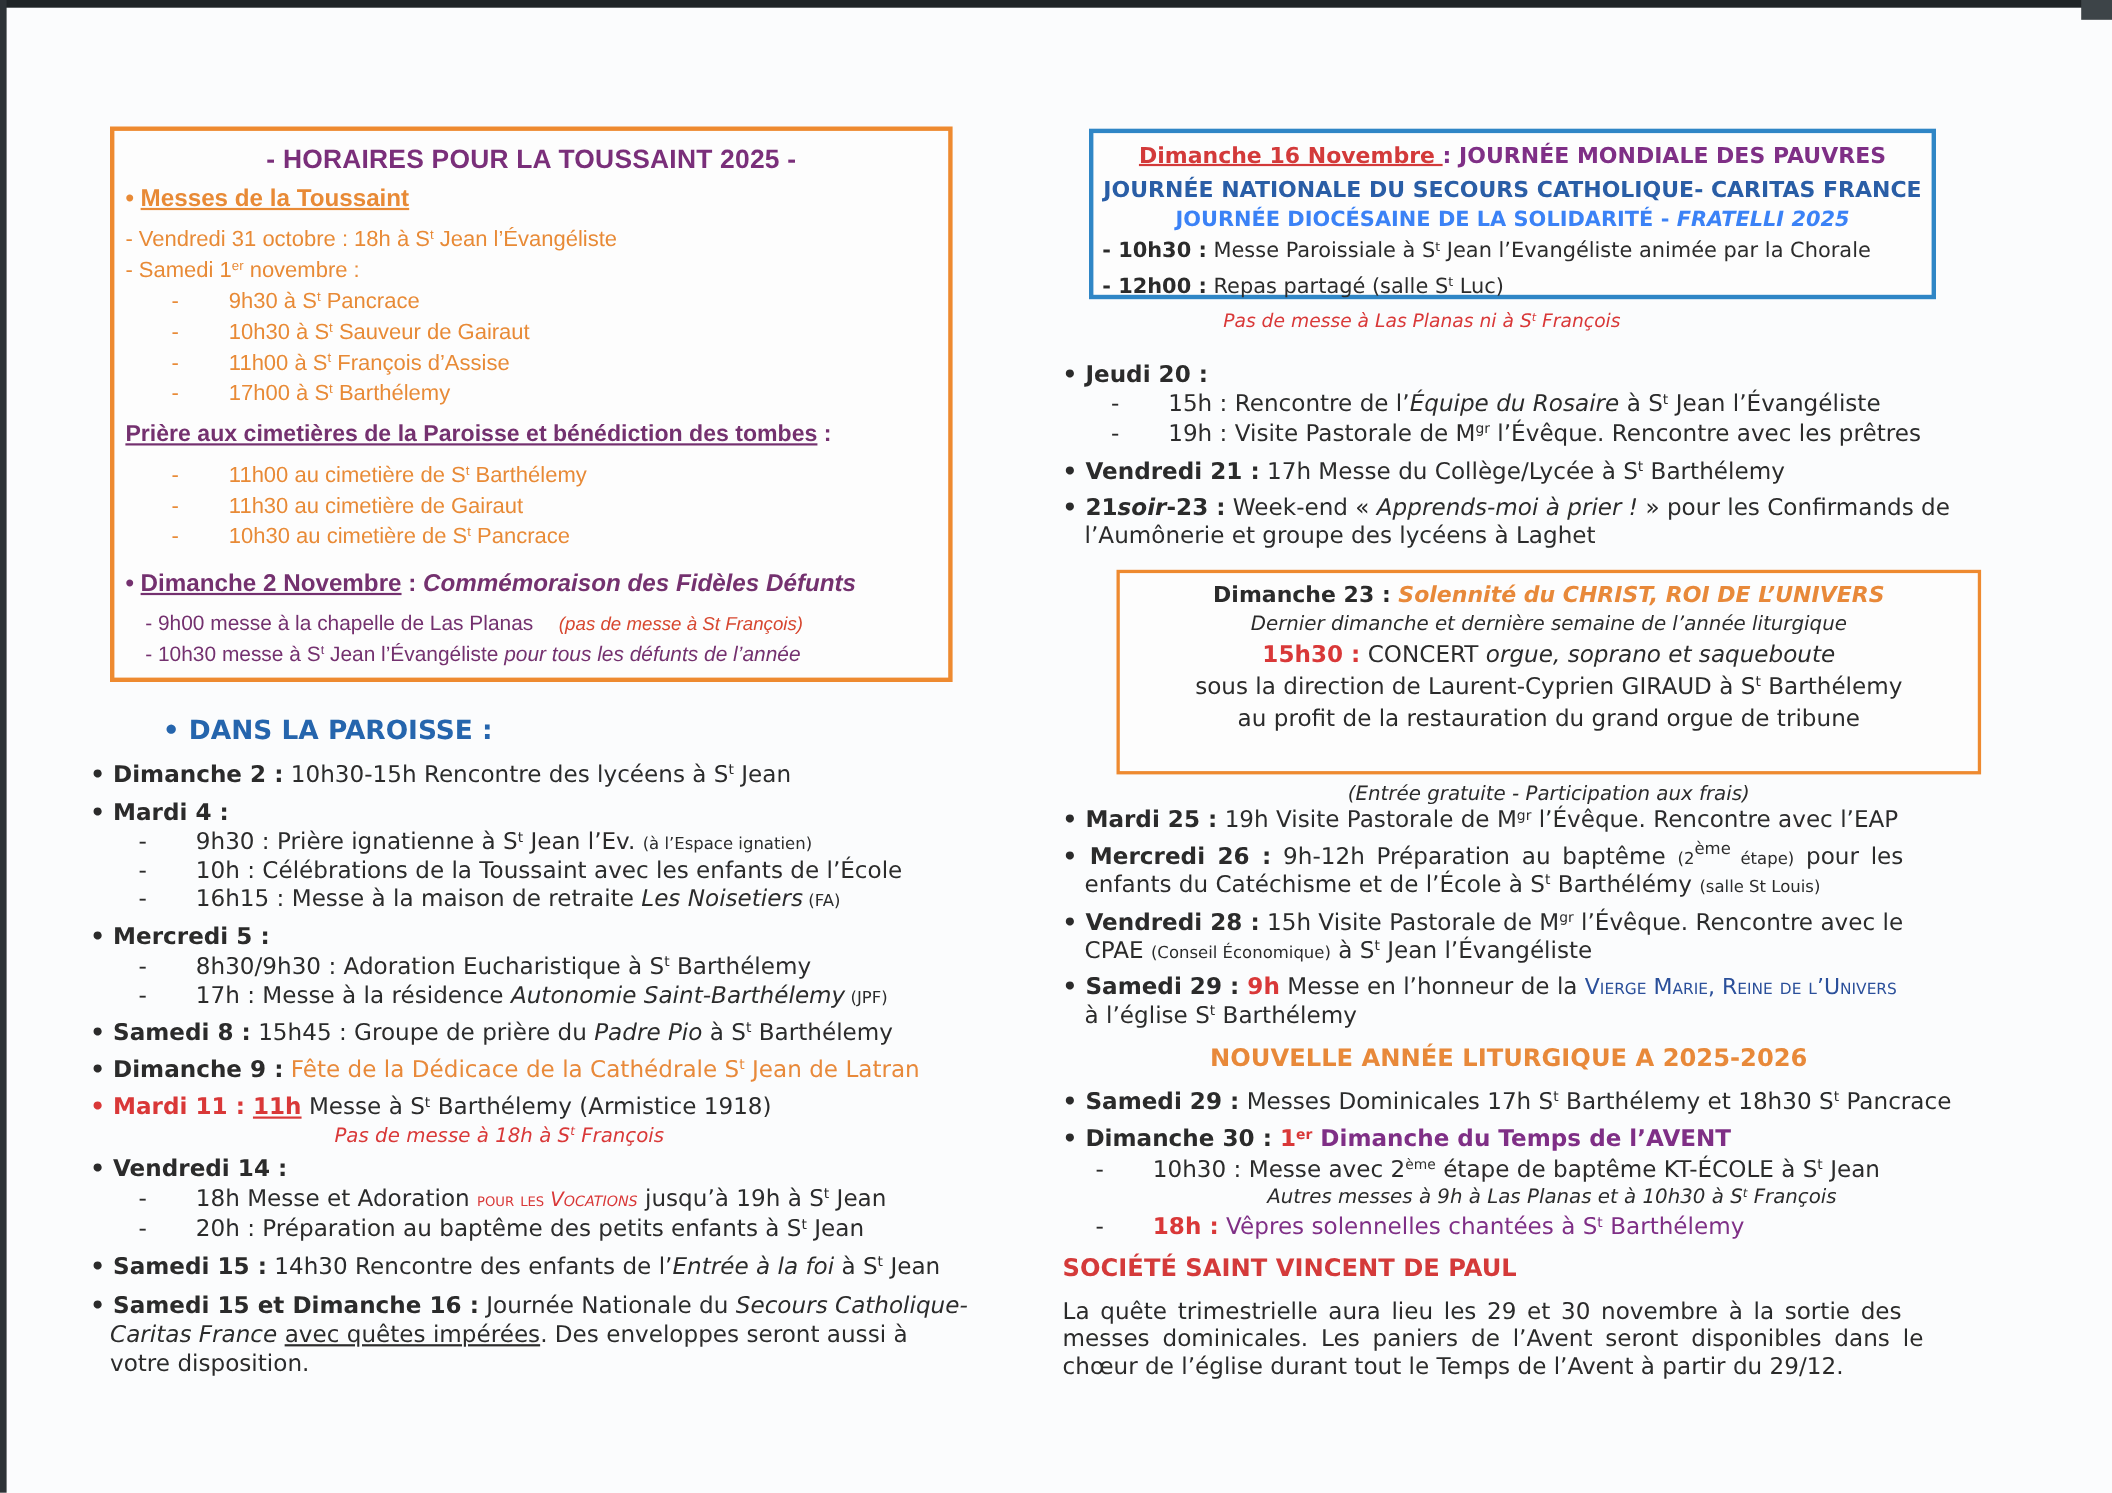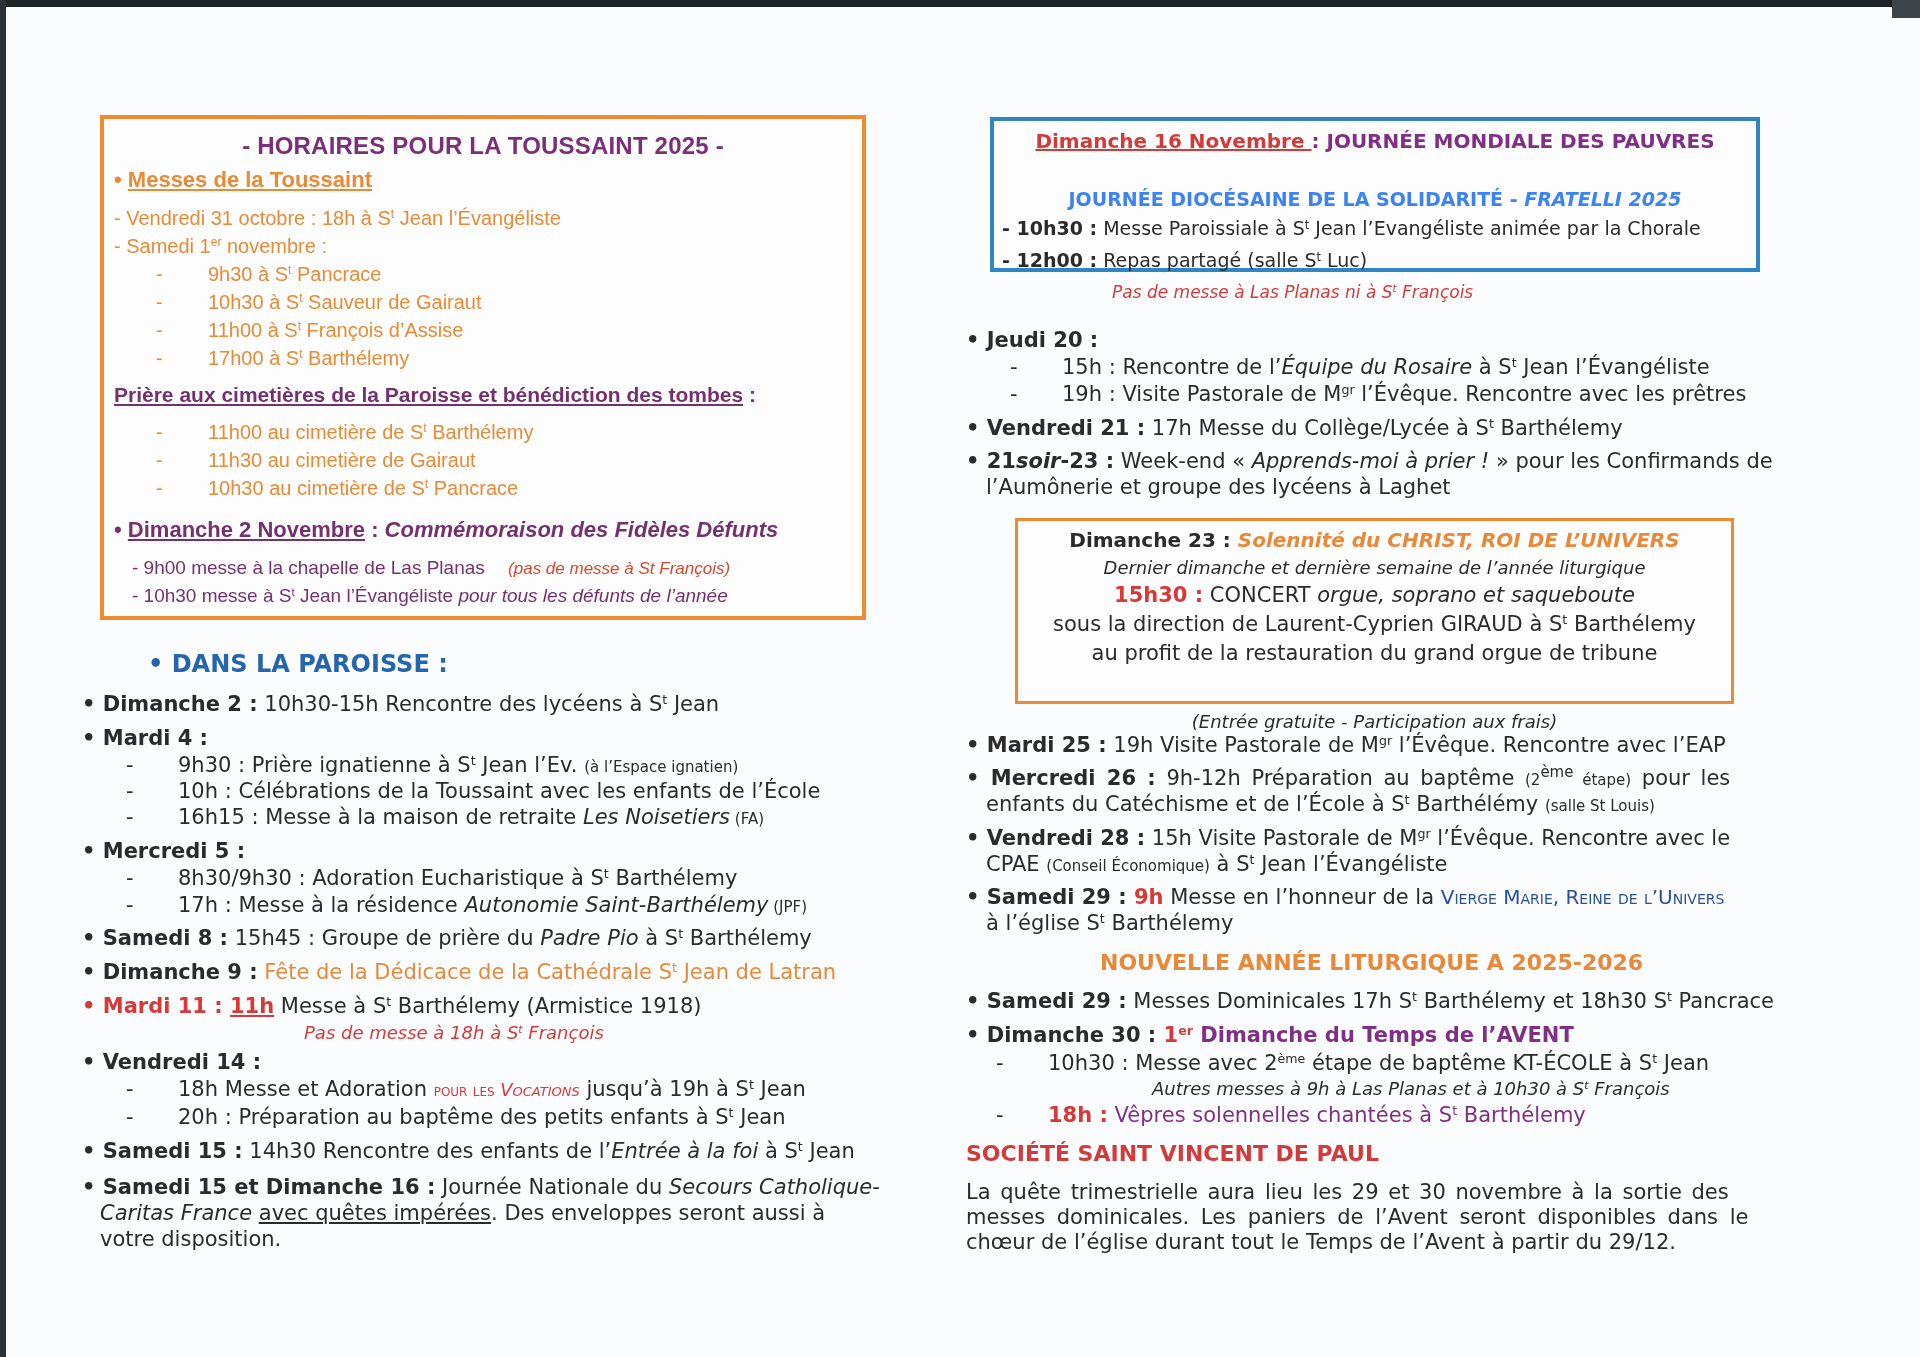--- a/index.html
+++ b/index.html
@@ -32,21 +32,21 @@
   .box-blue {
     position:absolute; left:990px; top:117px; width:770px; height:155px;
     border:4px solid #2f86c6; box-sizing:border-box; background:#fdfdfd;
     font-family:"DejaVu Sans","Liberation Sans",sans-serif;
   }
   .cline { position:absolute; left:0; right:0; text-align:center; white-space:nowrap; }
   .lline { position:absolute; white-space:nowrap; font-size:19px; color:#2b2b2b; }
 
   
   .box-concert {
-    position:absolute; left:1015px; top:518px; width:719px; height:186px;
+    position:absolute; left:1015px; top:518px; width:786px; height:186px;
     border:3px solid #ee8a30; box-sizing:border-box; background:#fdfdfd;
     font-family:"DejaVu Sans","Liberation Sans",sans-serif; color:#2b2b2b;
   }
 
   .t { position:absolute; white-space:nowrap; font-size:21px; color:#2b2b2b; font-family:"DejaVu Sans","Liberation Sans",sans-serif; }
   .t .k { font-weight:bold; }
   .dash { display:inline-block; width:52px; }
   .small { font-size:15px; }
   .orange { color:#e8893a; }
   .red { color:#d93838; }
@@ -126,20 +126,21 @@
 <div class="t" style="left:82px; top:1139px;"><span class="k">• Samedi 15 :</span><span> 14h30 Rencontre des enfants de l’</span><i>Entrée à la foi</i><span> à S</span><sup>t</sup><span> Jean</span></div>
 
 <div class="t" style="left:82px; top:1175px;"><span class="k">• Samedi 15 et Dimanche 16 :</span><span> Journée Nationale du </span><i>Secours Catholique-</i></div>
 <div class="t" style="left:100px; top:1201px;"><i>Caritas France</i><span> </span><span class="u">avec quêtes impérées</span><span>. Des enveloppes seront aussi à</span></div>
 <div class="t" style="left:100px; top:1227px;">votre disposition.</div>
 
 <div class="box-blue">
   <div class="cline b" style="top:8px; font-size:20px;">
     <span class="u" style="color:#d33a3a;">Dimanche 16 Novembre </span><span class="violet">: </span><span class="violet">JOURNÉE MONDIALE DES PAUVRES</span>
   </div>
+  <div class="cline b" style="top:39px; font-size:20px; color:#2a5ea6;">JOURNÉE NATIONALE DU SECOURS CATHOLIQUE- CARITAS FRANCE</div>
   <div class="cline b magenta" style="top:67px; font-size:19px;">
     <span>JOURNÉE DIOCÉSAINE DE LA SOLIDARITÉ - </span><i>FRATELLI 2025</i>
   </div>
   <div class="lline" style="left:8px; top:96px;"><span class="b">- 10h30 :</span><span> Messe Paroissiale à S</span><sup>t</sup><span> Jean l’Evangéliste animée par la Chorale</span></div>
   <div class="lline" style="left:8px; top:128px;"><span class="b">- 12h00 :</span><span> Repas partagé (salle S</span><sup>t</sup><span> Luc)</span></div>
   <div class="lline red" style="left:118px; top:161px; font-size:17px;"><i>Pas de messe à  Las Planas ni à S</i><sup><i>t</i></sup><i> François</i></div>
 </div>
 
 <div class="t" style="left:966px; top:328px;"><span class="k">• Jeudi 20 :</span></div>
 <div class="t" style="left:1010px; top:355px;"><span class="dash">-</span><span>15h : Rencontre de l’</span><i>Équipe du Rosaire</i><span> à S</span><sup>t</sup><span> Jean l’Évangéliste</span></div>

